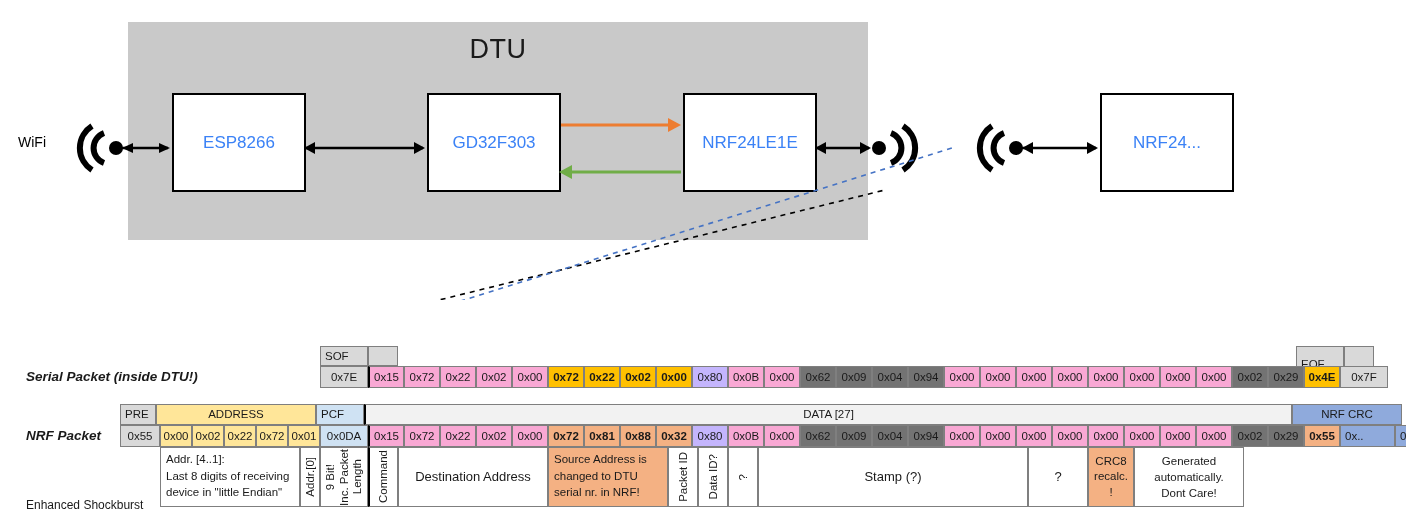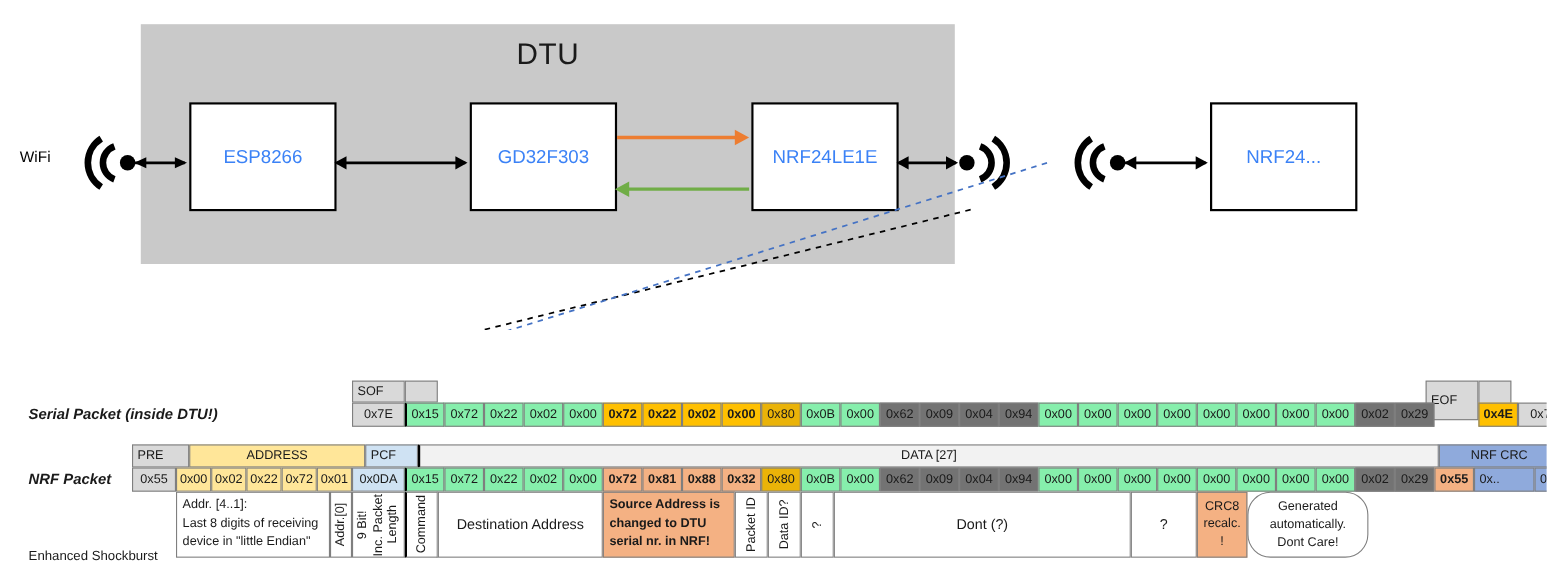--- a/index.html
+++ b/index.html
@@ -17,23 +17,23 @@
   .wifi-label{position:absolute;font-size:14px;color:#000;}
   #callouts{position:absolute;left:0;top:0;pointer-events:none;}
 
   
   .row{position:absolute;display:flex;align-items:stretch;}
   .cell{box-sizing:border-box;border:1px solid #7f7f7f;
         display:flex;align-items:center;justify-content:center;
         font-size:11.5px;line-height:1.1;text-align:center;background:#fff;
         overflow:hidden;white-space:nowrap;}
   .cell.hdr{background:#d9d9d9;}
-  .cell.green{background:#86efac;}
+  .cell.green{background:#f9a8d4;}
   .cell.gray{background:#737373;}
-  .cell.blue{background:#eab308;}
+  .cell.blue{background:#c4b5fd;}
   .cell.gold{background:#ffc000;font-weight:bold;}
   .cell.orange{background:#f4b183;font-weight:bold;}
   .cell.yellow{background:#ffe699;}
   .cell.lblue{background:#cfe2f3;}
   .cell.nrfblue{background:#8faadc;}
   .cell.plain{background:#f2f2f2;}
   .cell.white{background:#fff;}
   .cell.thickL{border-left:2px solid #000;}
   .cell.left{justify-content:flex-start;padding-left:4px;text-align:left;}
   .cell.wrap{white-space:normal;}
@@ -147,27 +147,27 @@
       <div class="cell green" style="width: 36px;">0x00</div>
       <div class="cell green" style="width: 36px;">0x00</div>
       <div class="cell green" style="width: 36px;">0x00</div>
       <div class="cell green" style="width: 36px;">0x00</div>
       <div class="cell green" style="width: 36px;">0x00</div>
       <div class="cell green" style="width: 36px;">0x00</div>
       <div class="cell green" style="width: 36px;">0x00</div>
       <div class="cell green" style="width: 36px;">0x00</div>
       <div class="cell gray" style="width: 36px;">0x02</div>
       <div class="cell gray" style="width: 36px;">0x29</div>
-      <div class="cell gold" style="width: 36px; margin-left: 40px;">0x4E</div>
+      <div class="cell gold" style="width: 36px;">0x4E</div>
     </div>
   <div class="cell hdr" style="width:48px;">0x7F</div>
 </div>
 
 <div class="row" style="left:120px;top:404px;height:21px;">
-  <div class="cell hdr left" style="width:52px;">PRE</div>
+  <div class="cell hdr left" style="width:36px;">PRE</div>
   <div class="cell yellow" style="width:160px;">ADDRESS</div>
   <div class="cell lblue left" style="width:48px;">PCF</div>
   <div class="cell plain thickL" style="width:928px;">DATA [27]</div>
   <div class="cell nrfblue" style="width:110px;">NRF CRC</div>
 </div>
 
 <div class="row" style="left:120px;top:425px;height:22px;">
   <div class="cell hdr" style="width:40px;">0x55</div>
   <div id="nrf-address" style="display:flex;">
       <div class="cell yellow" style="width: 32px;">0x00</div>
@@ -230,49 +230,49 @@
   </div>
 
   <div class="cell white thickL" style="width:30px;">
     <span class="vert">Command</span>
   </div>
 
   <div class="cell white" style="width:150px;font-size:13px;">
     <span>Destination Address</span>
   </div>
 
-  <div class="cell orange wrap left" style="width:120px;padding:3px 5px;align-items:flex-start;font-weight:bold;line-height:1.45;">
+  <div class="cell orange wrap left" style="width:120px;padding:3px 5px;align-items:flex-start;font-weight:normal;line-height:1.45;">
     <span>Source Address is changed to DTU serial nr. in NRF!</span>
   </div>
 
   <div class="cell white" style="width:30px;">
     <span class="vert">Packet ID</span>
   </div>
 
   <div class="cell white" style="width:30px;">
     <span class="vert">Data ID?</span>
   </div>
 
   <div class="cell white" style="width:30px;">
     <span class="vert">?</span>
   </div>
 
 
   <div class="cell white" style="width:270px;font-size:13px;">
-    <span>Dont (?)</span>
+    <span>Stamp (?)</span>
   </div>
 
   <div class="cell white" style="width:60px;font-size:13px;">
     <span>?</span>
   </div>
 
   <div class="cell orange wrap" style="width:46px;flex-direction:column;font-weight:normal;line-height:1.35;">
     <span>CRC8</span>
     <span>recalc.</span>
     <span>!</span>
   </div>
 
-  <div class="cell white wrap" style="width:110px;flex-direction:column;line-height:1.4;border-radius:21px;">
+  <div class="cell white wrap" style="width:110px;flex-direction:column;line-height:1.4;">
     <span>Generated</span>
     <span>automatically.</span>
     <span>Dont Care!</span>
   </div>
 </div>
 
 </body></html>

